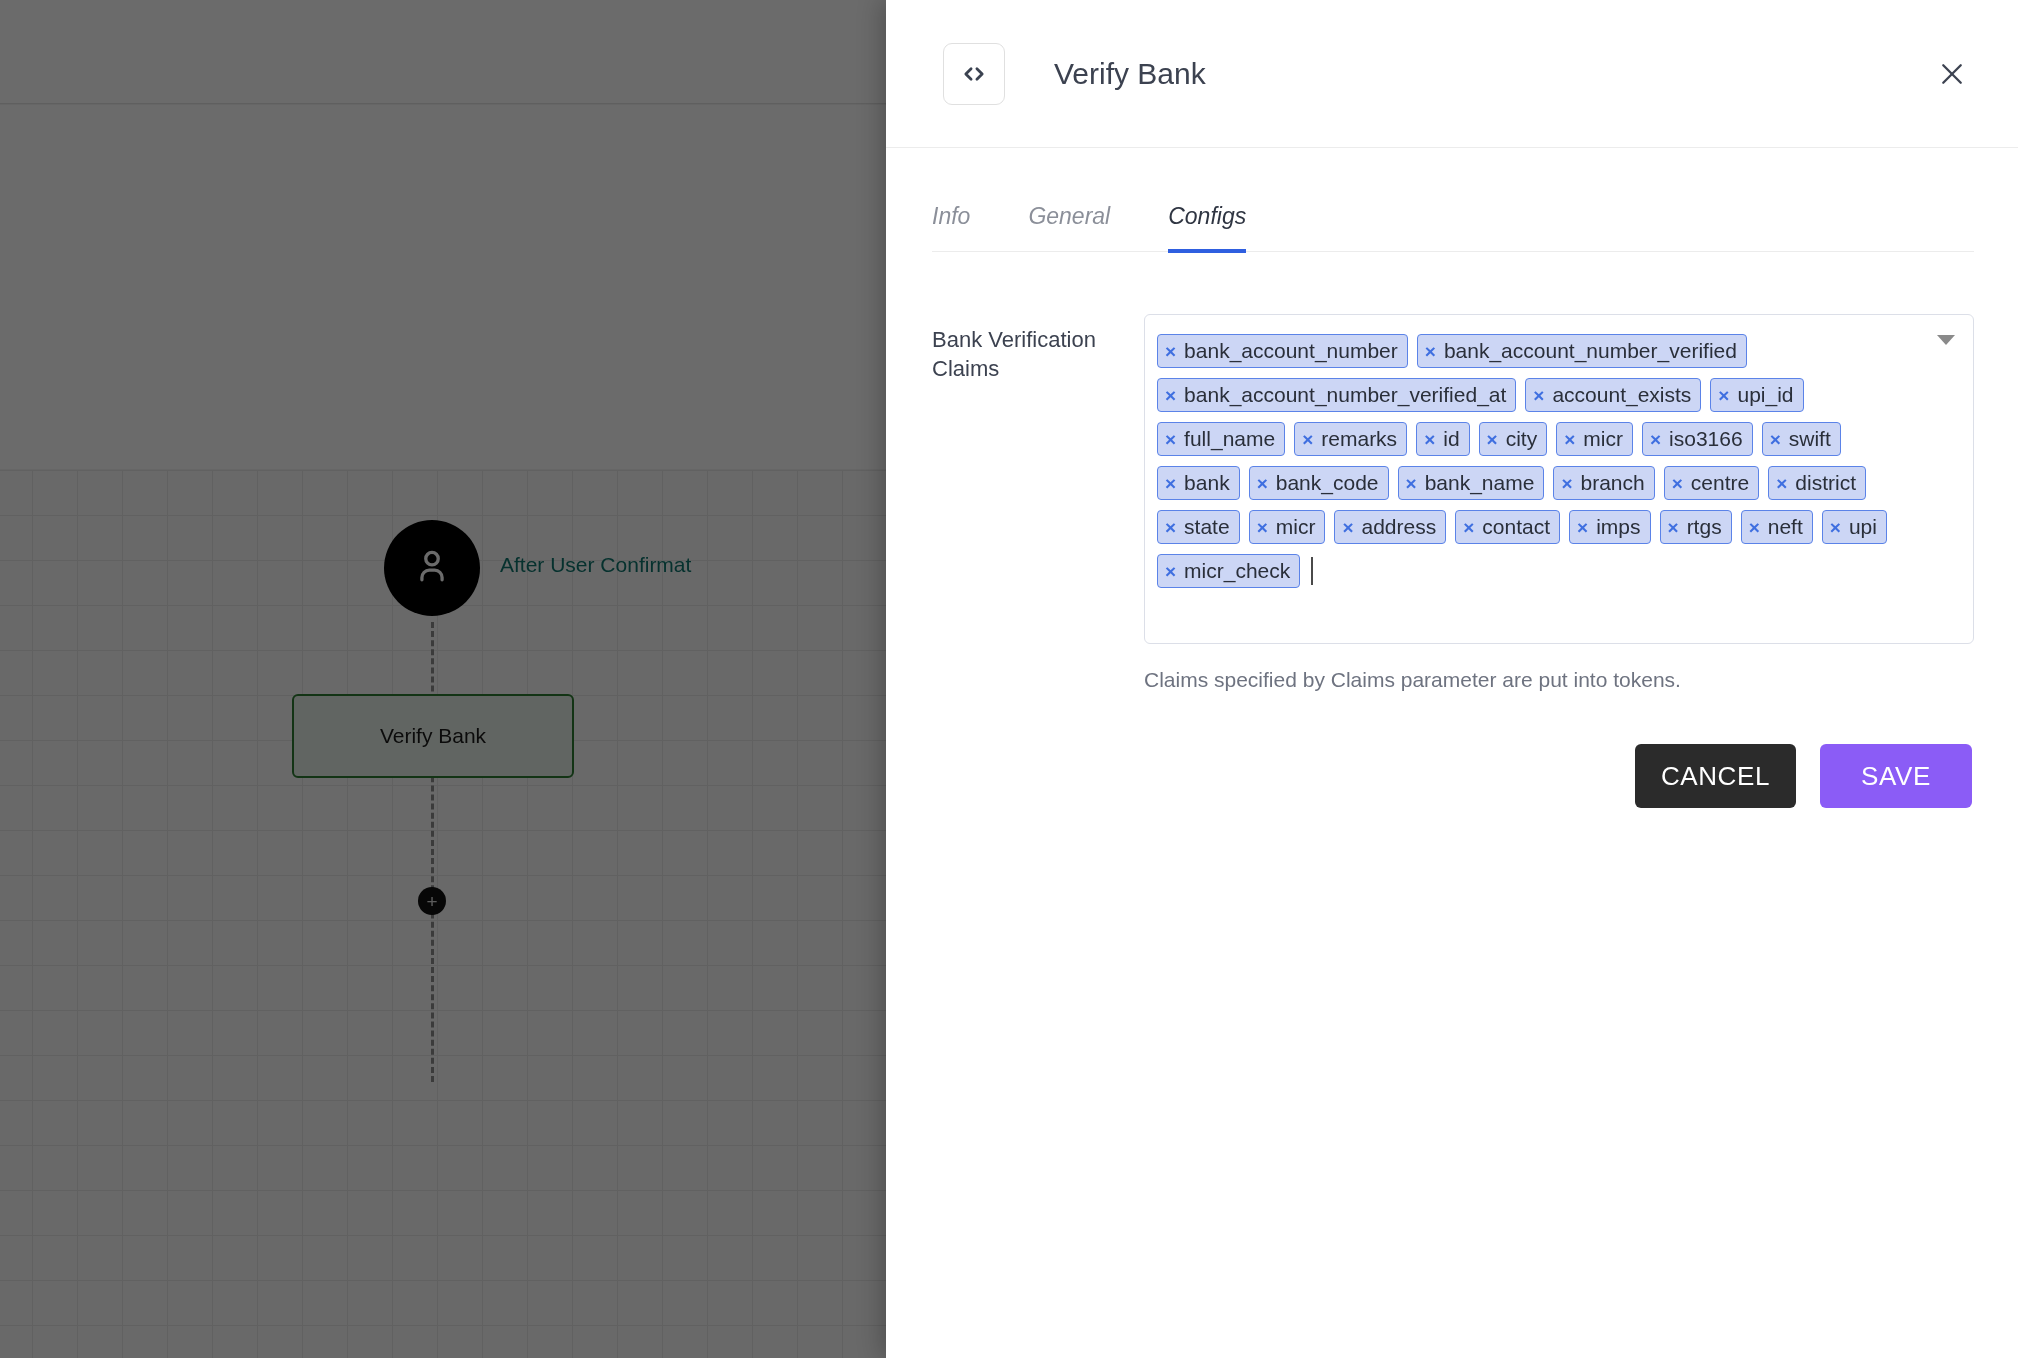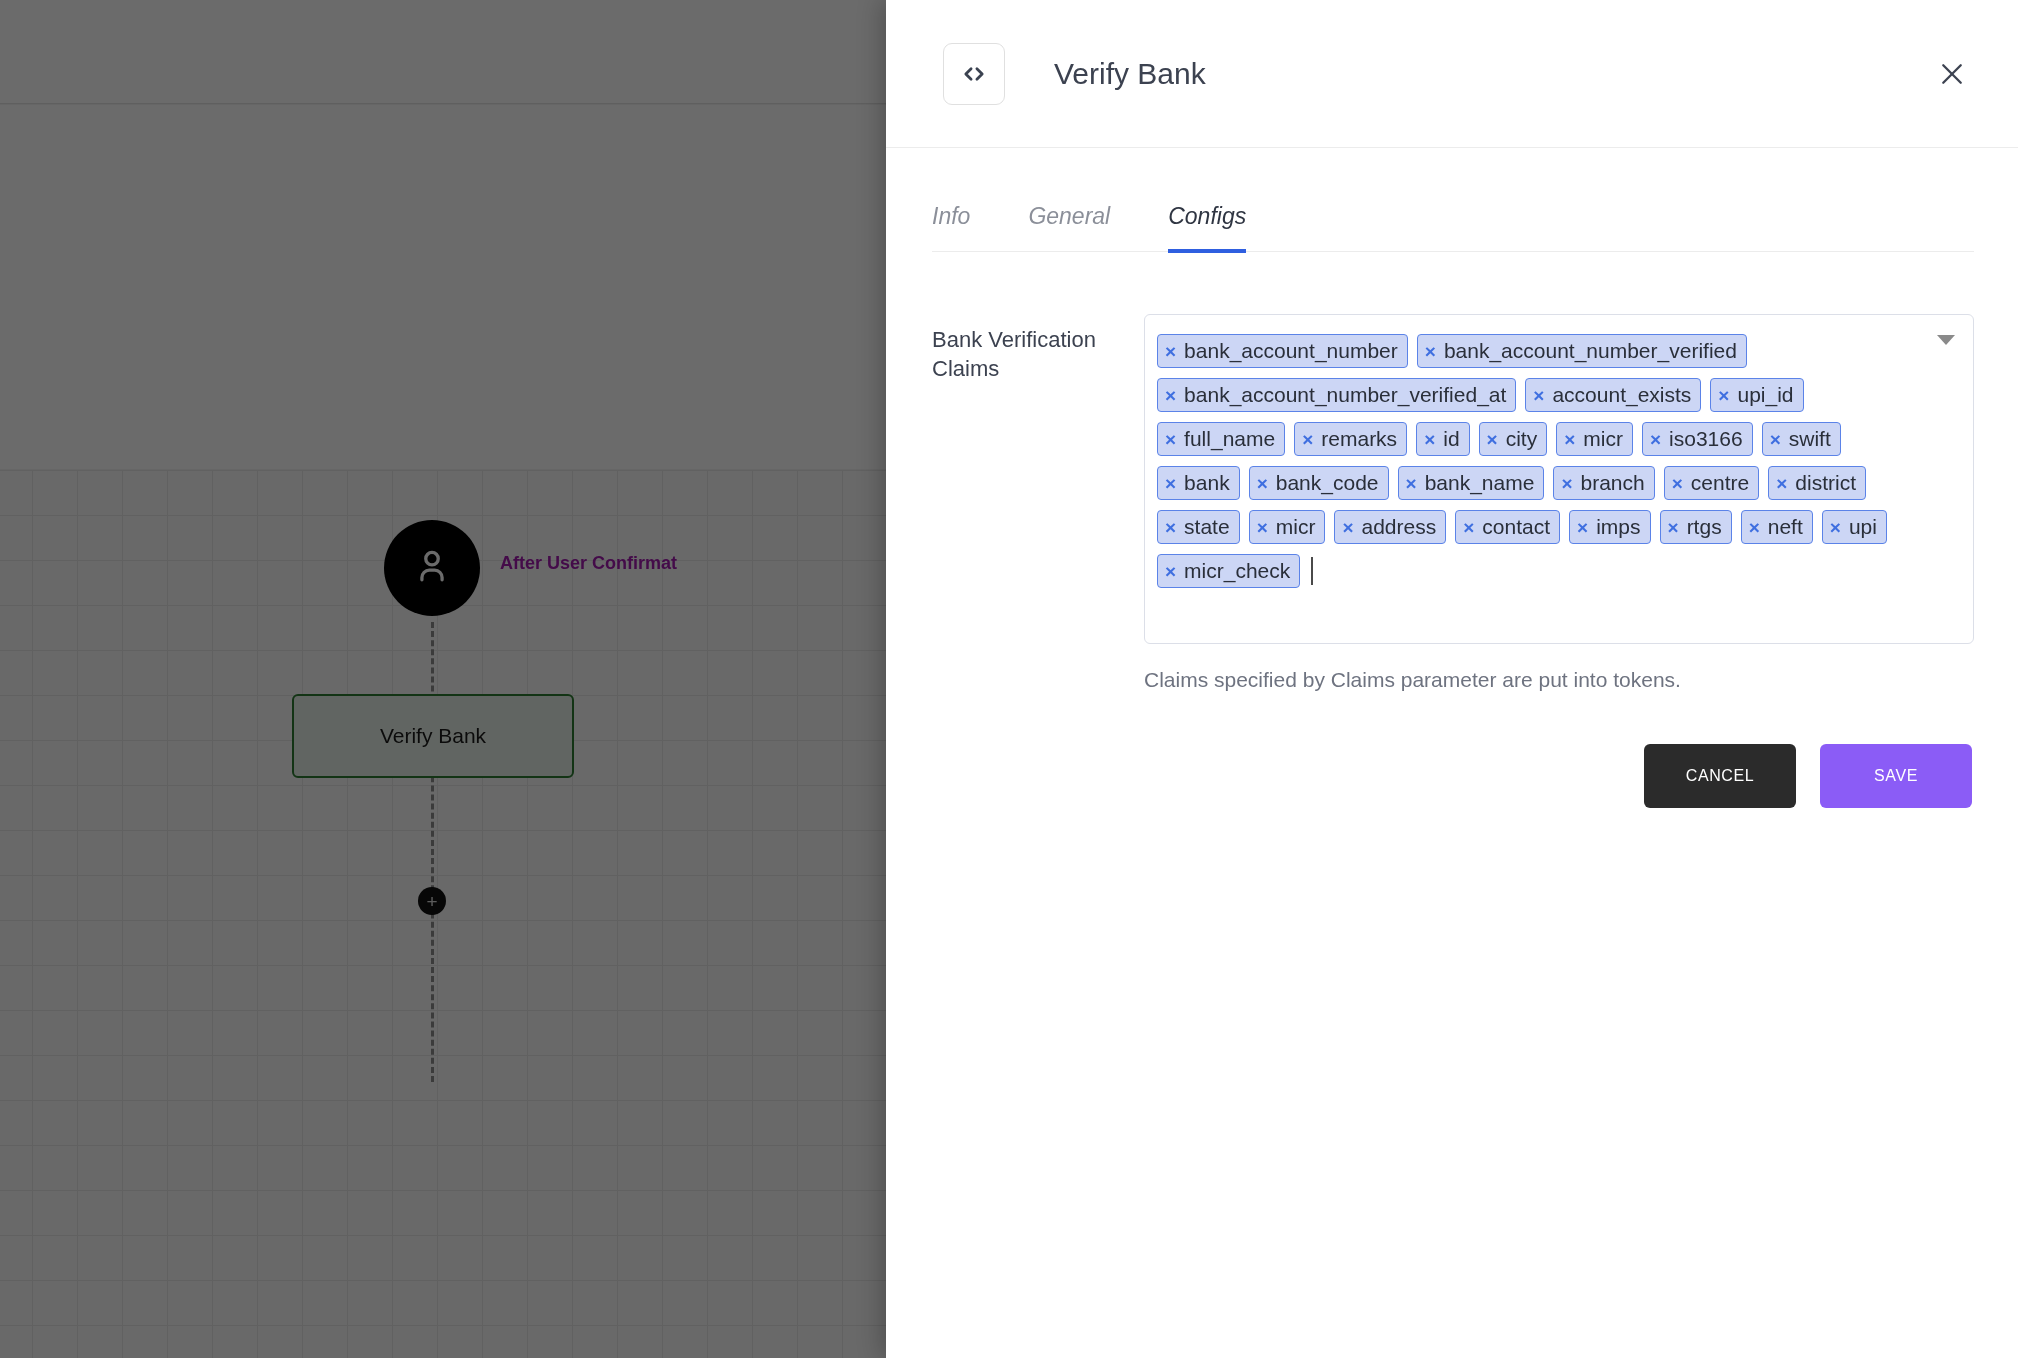--- a/index.html
+++ b/index.html
@@ -57,23 +57,22 @@
     left: 384px; top: 520px;
     width: 96px; height: 96px;
     border-radius: 50%;
     background: #000000;
     display: flex; align-items: center; justify-content: center;
   }
   .start-node svg { width: 44px; height: 44px; }
   .edge-label {
     position: absolute;
     left: 500px; top: 553px;
-    font-size: 18px; color: #a21caf;
+    font-size: 21px; color: #0f766e;
     white-space: nowrap;
-    font-weight: bold;
   }
   .flow-node {
     position: absolute;
     left: 292px; top: 694px;
     width: 282px; height: 84px;
     border: 2px solid #2e7d32;
     border-radius: 6px;
     background: #e8f1e9;
     display: flex; align-items: center; justify-content: center;
     font-size: 21px; color: #1b1b1b;
@@ -213,21 +212,21 @@
   .actions {
     display: flex; justify-content: flex-end;
     gap: 24px;
     margin-top: 52px;
     padding-right: 2px;
   }
   .btn {
     border: none; border-radius: 6px;
     height: 64px; min-width: 152px;
     padding: 0 26px;
-    font-size: 16px; font-family: inherit;
+    font-size: 26px; font-family: inherit;
     letter-spacing: 0.6px;
     cursor: pointer;
   }
   .btn-cancel { background: #2b2b2b; color: #ffffff; }
   .btn-save { background: #8b5cf6; color: #ffffff; }
 </style>
 </head>
 <body>
 
 <div id="app">

